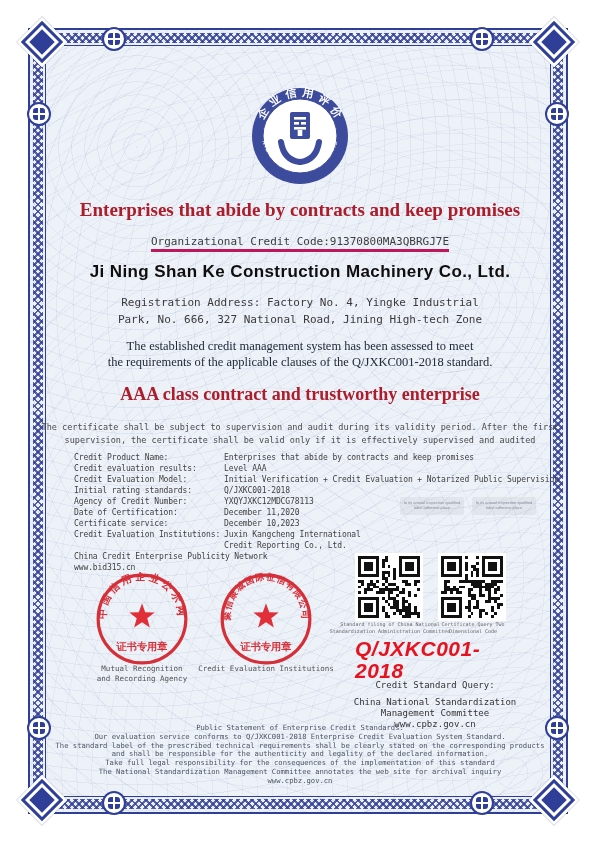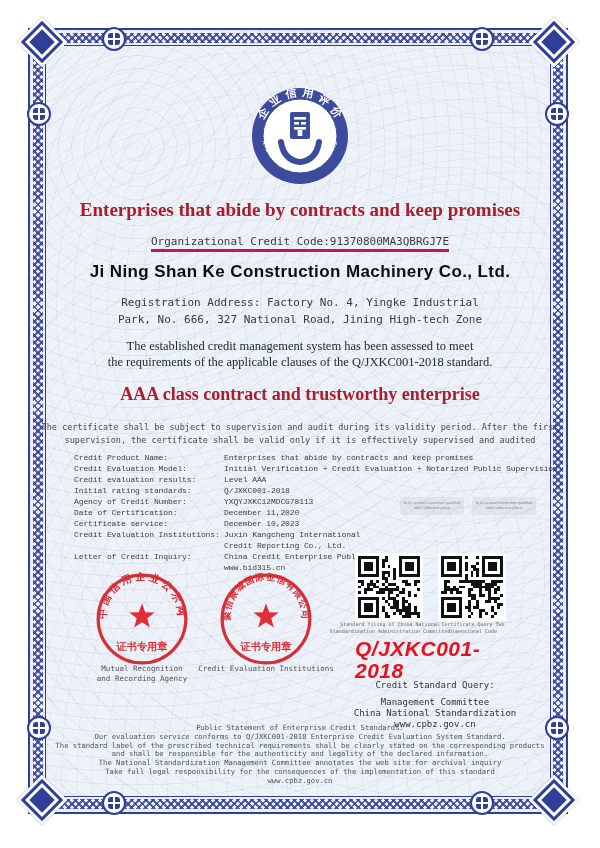--- a/index.html
+++ b/index.html
@@ -50,21 +50,21 @@
   .code-line{top:235px;font-family:"DejaVu Sans Mono",monospace;font-size:11px;color:#3c3c3c;}
   .code-line span{border-bottom:3px solid #be185d;padding-bottom:1px;}
   .company{top:262px;font-weight:bold;font-size:17px;color:#0e0e0e;letter-spacing:.4px;}
   .address{top:294px;font-family:"DejaVu Sans Mono",monospace;font-size:11px;line-height:17px;color:#3a3a3a;}
   .assessment{top:338px;font-family:"Liberation Serif",serif;font-size:12.5px;line-height:16px;color:#222a38;}
   .grade{top:384px;font-family:"Liberation Serif",serif;font-weight:bold;font-size:18px;color:#ad1c2a;}
   .supervision{top:415px;font-family:"DejaVu Sans Mono",monospace;font-size:8.5px;line-height:13px;color:#4a4a4a;margin-top:6px;}
 
   .details{left:74px;top:452px;width:500px;font-family:"DejaVu Sans Mono",monospace;
     font-size:8px;letter-spacing:-.1px;line-height:11px;color:#3f3f3f;}
-  .drow{display:flex;font-family:Liberation Mono, monospace;}
+  .drow{display:flex;}
   .dlabel{min-width:150px;white-space:pre;}
   .dval{white-space:pre-line;}
 
   .stamp-boxes{left:400px;top:497px;display:flex;gap:8px;}
   .stamp-box{width:60px;padding:3px 2px;background:rgba(125,130,142,.10);border-radius:2px;
     font-size:4px;line-height:5px;text-align:center;color:#8a8f9a;overflow:hidden;height:12px;}
 
   .seal{width:94px;height:94px;opacity:.92;}
   .seal-1{left:95px;top:572px;} .seal-2{left:219px;top:572px;}
   .seal-cap{top:664px;width:140px;font-family:"DejaVu Sans Mono",monospace;font-size:7.5px;
@@ -158,26 +158,26 @@
     <div>The certificate shall be subject to supervision and audit during its validity period. After the first</div>
     <div>supervision, the certificate shall be valid only if it is effectively supervised and audited</div>
   </div>
 
   <div class="abs details">
     <div class="drow">
         <span class="dlabel">Credit Product Name:</span>
         <span class="dval">Enterprises that abide by contracts and keep promises</span>
       </div>
     <div class="drow">
+        <span class="dlabel">Credit evaluation results:</span>
+        <span class="dval">Level AAA</span>
+      </div>
+    <div class="drow">
         <span class="dlabel">Credit Evaluation Model:</span>
         <span class="dval">Initial Verification + Credit Evaluation + Notarized Public Supervision</span>
-      </div>
-    <div class="drow">
-        <span class="dlabel">Credit evaluation results:</span>
-        <span class="dval">Level AAA</span>
       </div>
     <div class="drow">
         <span class="dlabel">Initial rating standards:</span>
         <span class="dval">Q/JXKC001-2018</span>
       </div>
     <div class="drow">
         <span class="dlabel">Agency of Credit Number:</span>
         <span class="dval">YXQYJXKC12MDCG78113</span>
       </div>
     <div class="drow">
@@ -187,21 +187,20 @@
     <div class="drow">
         <span class="dlabel">Certificate service:</span>
         <span class="dval">December 10,2023</span>
       </div>
     <div class="drow">
         <span class="dlabel">Credit Evaluation Institutions:</span>
         <span class="dval">Juxin Kangcheng International
 Credit Reporting Co., Ltd.</span>
       </div>
     <div class="drow">
-        <span class="dlabel">Letter of Credit Inquiry:</span>
         <span class="dval">China Credit Enterprise Publicity Network
 www.bid315.cn</span>
       </div>
   </div>
 
   <div class="abs stamp-boxes">
     <div class="stamp-box">In its annual inspection qualified label adhesive place</div>
     <div class="stamp-box">In its annual inspection qualified label adhesive place</div>
   </div>
 
@@ -672,28 +671,28 @@
   <div class="abs qr-cap qr-cap-2" style="white-space:pre-line">Certificate Query Two
 Dimensional Code</div>
 
   <div class="abs standard-code">
     <div>Q/JXKC001-</div>
     <div>2018</div>
   </div>
 
   <div class="abs standard-query-heading">Credit Standard Query:</div>
   <div class="abs standard-query-body">
+    <div>China National Standardization</div>
     <div>Management Committee</div>
-    <div>China National Standardization</div>
     <div>www.cpbz.gov.cn</div>
   </div>
 
   <div class="abs footer">
     <div>Public Statement of Enterprise Credit Standards:</div>
     <div>Our evaluation service conforms to Q/JXKC001-2018 Enterprise Credit Evaluation System Standard.</div>
     <div>The standard label of the prescribed technical requirements shall be clearly stated on the corresponding products</div>
     <div>and shall be responsible for the authenticity and legality of the declared information.</div>
+    <div>Take full legal responsibility for the consequences of the implementation of this standard</div>
     <div>The National Standardization Management Committee annotates the web site for archival inquiry</div>
-    <div>Take full legal responsibility for the consequences of the implementation of this standard</div>
     <div>www.cpbz.gov.cn</div>
   </div>
 
 </div>
 
 </body></html>

